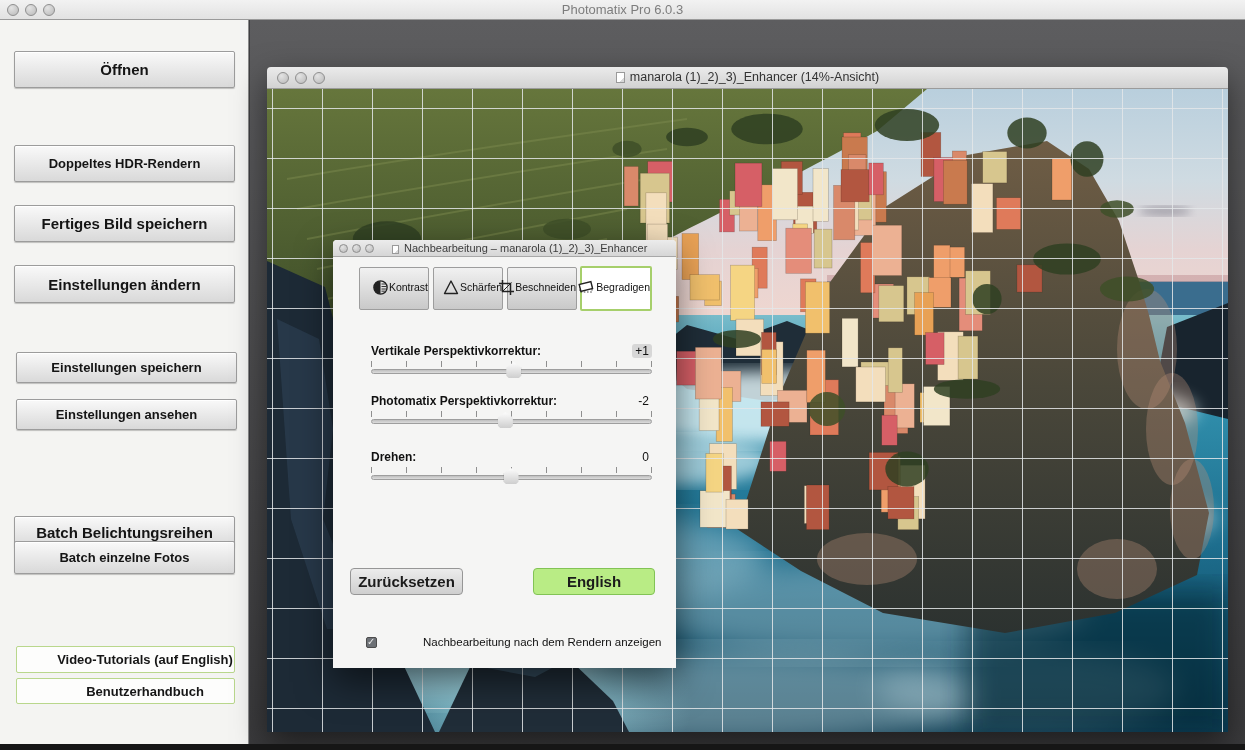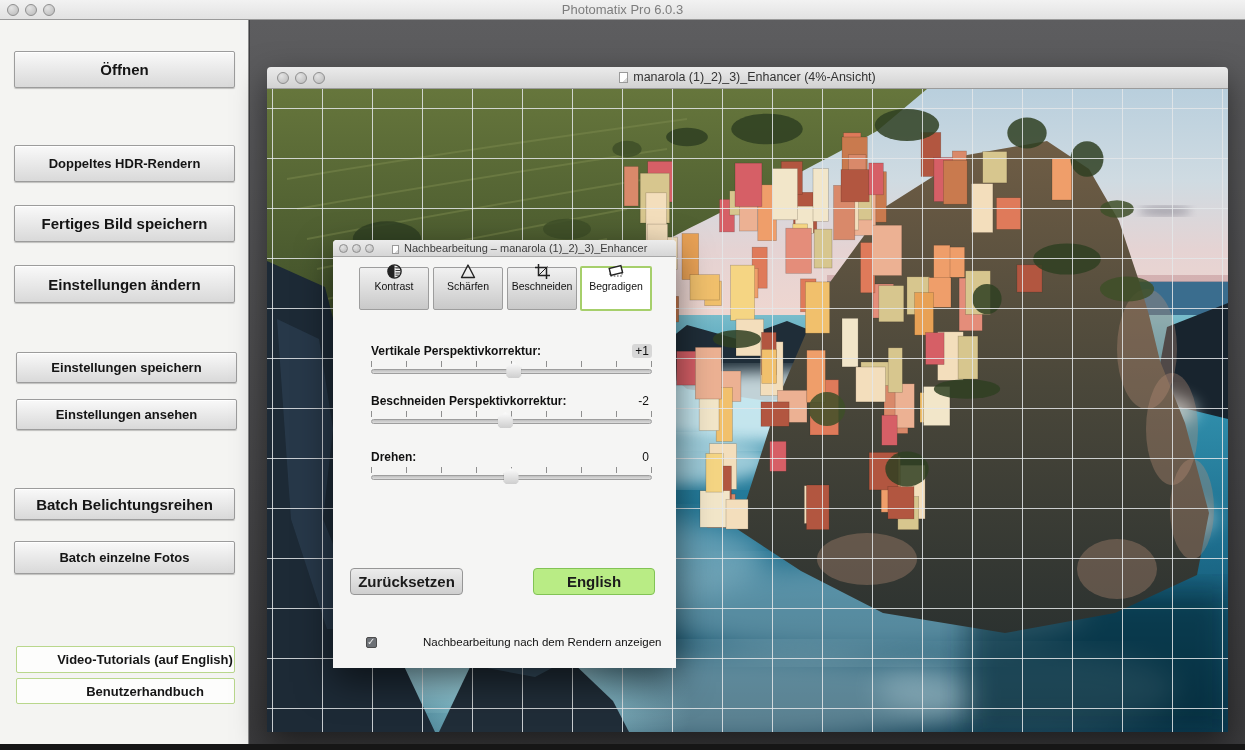--- a/index.html
+++ b/index.html
@@ -46,21 +46,21 @@
     background-position:5px 19px;}
 
   
   .dialog{position:absolute;left:333px;top:240px;width:343px;height:428px;background:#f5f5f4;
     border-radius:4px 4px 0 0;box-shadow:0 14px 36px rgba(0,0,0,.55);font-size:12px;color:#111;}
   .dlg-titlebar{position:absolute;left:0;top:0;right:0;height:17px;border-radius:4px 4px 0 0;
     background:linear-gradient(#ececec,#d6d6d6);border-bottom:1px solid #a8a8a8;}
   .dlg-title{position:absolute;left:44px;right:4px;top:2px;font-size:11px;color:#3c3c3c;white-space:nowrap;margin-left:15px;}
   .tabs{position:absolute;left:26px;top:27px;display:flex;gap:4px;}
   .tab{width:70px;height:43px;border:1px solid #9d9d9d;border-radius:2px;background:linear-gradient(#f1f1f1,#c9c9c9);
-    display:flex;flex-direction:column;align-items:center;justify-content:flex-end;padding-bottom:17px;cursor:default;}
+    display:flex;flex-direction:row;align-items:center;justify-content:flex-end;padding-bottom:3px;cursor:default;}
   .tab .ticon{height:22px;display:flex;align-items:center;justify-content:center;}
   .tab .tlabel{font-size:10.5px;color:#111;}
   .tab.selected{background:#fff;border:2px solid #a6cf6b;width:72px;height:45px;margin:-1px;}
   .srow{position:absolute;left:38px;width:281px;display:flex;justify-content:space-between;align-items:center;height:15px;}
   .slabel{font-size:12px;font-weight:600;color:#111;}
   .sval{font-size:12px;color:#111;padding:0 3px;border-radius:3px;}
   .sval.hl{background:#d7d7d7;}
   .slider{position:absolute;left:38px;width:281px;height:17px;}
   .ticks{position:absolute;left:0;top:0;width:281px;height:6px;
     background-image:repeating-linear-gradient(to right,#8f8f8f 0 1px,transparent 1px 35px);}
@@ -90,34 +90,34 @@
     <div class="app-title">Photomatix Pro 6.0.3</div>
   </div>
 
   <div class="sidebar">
     <div class="sbtn lg" style="top:31px;height:37px">Öffnen</div>
     <div class="sbtn sm" style="top:125px;height:37px">Doppeltes HDR-Rendern</div>
     <div class="sbtn lg" style="top:185px;height:37px">Fertiges Bild speichern</div>
     <div class="sbtn lg" style="top:245px;height:38px">Einstellungen ändern</div>
     <div class="sbtn sm" style="top:332px;height:31px;left:16px">Einstellungen speichern</div>
     <div class="sbtn sm" style="top:379px;height:31px;left:16px">Einstellungen ansehen</div>
-    <div class="sbtn lg" style="top:468px;height:32px">Batch Belichtungsreihen</div>
+    <div class="sbtn lg" style="top:496px;height:32px">Batch Belichtungsreihen</div>
     <div class="sbtn sm" style="top:521px;height:33px">Batch einzelne Fotos</div>
     <div class="lbtn" style="top:626px;height:27px">Video-Tutorials (auf English)</div>
     <div class="lbtn" style="top:658px;height:26px">Benutzerhandbuch</div>
   </div>
 
   <div class="workspace"></div>
 
   <div class="img-window">
     <div class="iw-titlebar">
       <div class="tl d12" style="left:10px;top:5px"></div>
       <div class="tl d12" style="left:28px;top:5px"></div>
       <div class="tl d12" style="left:46px;top:5px"></div>
-      <div class="iw-title"><span class="doc-icon"></span><span>manarola (1)_2)_3)_Enhancer (4%-Ansicht)</span></div>
+      <div class="iw-title"><span class="doc-icon"></span><span>manarola (1)_2)_3)_Enhancer (14%-Ansicht)</span></div>
     </div>
     <div class="iw-content">
       <svg class="photo-svg" width="961" height="643" viewBox="0 0 961 643">
         <defs>
           <linearGradient id="sky" x1="0" y1="0" x2="0" y2="1">
             <stop offset="0" stop-color="#b9cfdd"></stop>
               <stop offset="0.35" stop-color="#cfdbe2"></stop>
             <stop offset="0.62" stop-color="#e5d3d3"></stop>
               <stop offset="0.85" stop-color="#eed6d0"></stop>
           </linearGradient>
@@ -419,21 +419,21 @@
       <span class="slabel">Vertikale Perspektivkorrektur:</span>
       <span class="sval hl">+1</span>
     </div>
     <div class="slider" style="top:121px">
       <div class="ticks"></div>
       <div class="track"></div>
       <div class="thumb" style="left: calc(51% - 8px);"></div>
     </div>
 
     <div class="srow" style="top:153px">
-      <span class="slabel">Beschneiden Perspektivkorrektur:</span>
+      <span class="slabel">Photomatix Perspektivkorrektur:</span>
       <span class="sval">-2</span>
     </div>
     <div class="slider" style="top:171px">
       <div class="ticks"></div>
       <div class="track"></div>
       <div class="thumb" style="left: calc(48% - 8px);"></div>
     </div>
 
     <div class="srow" style="top:209px">
       <span class="slabel">Drehen:</span>

